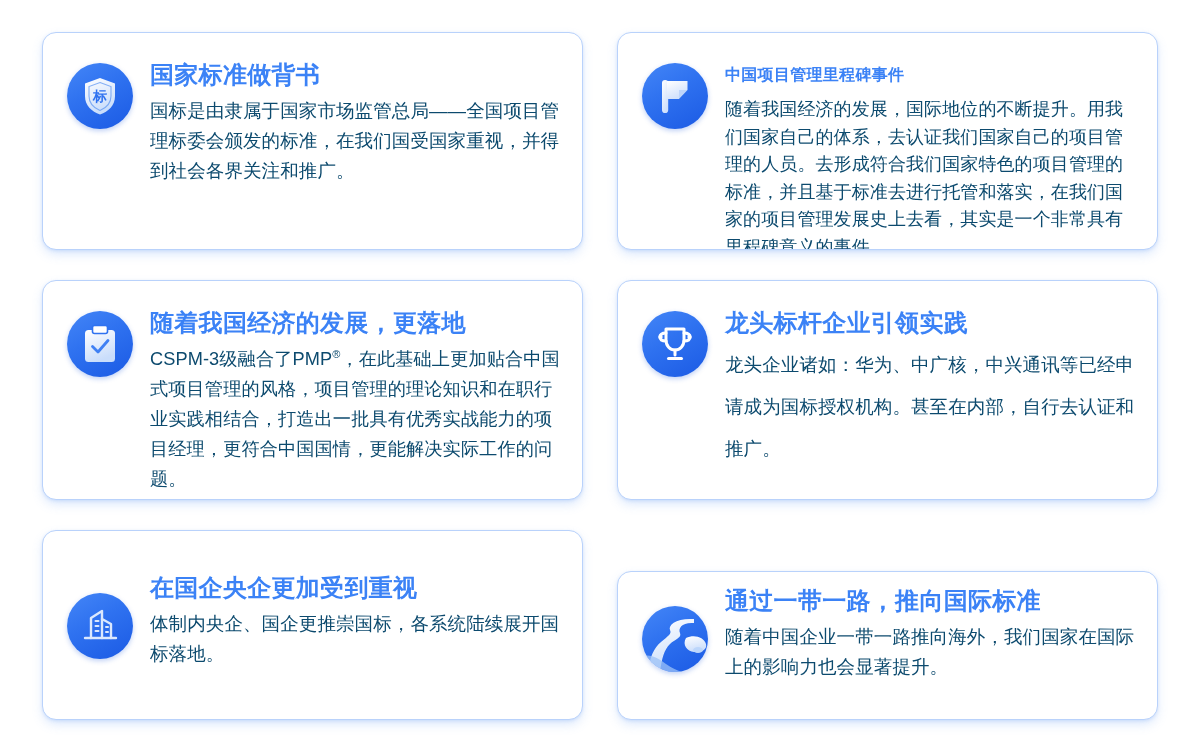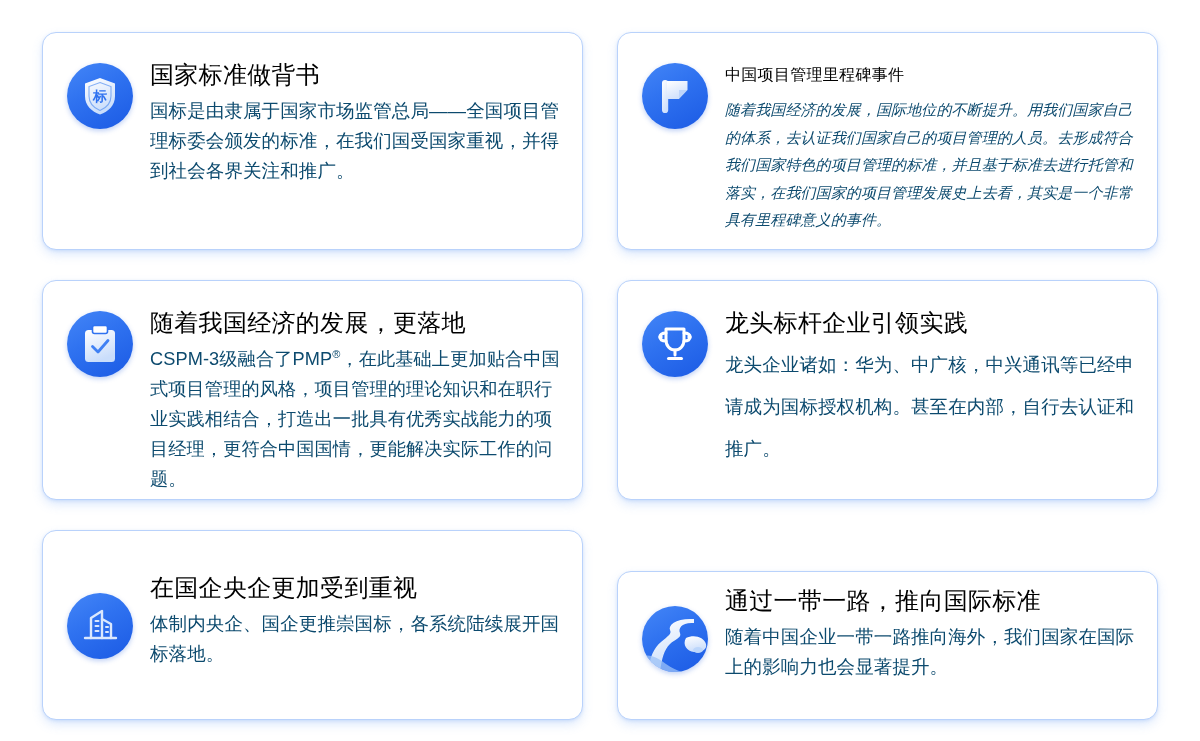--- a/index.html
+++ b/index.html
@@ -64,23 +64,23 @@
     display: block;
   }
 
   .card-body {
     flex: 1 1 auto;
     min-width: 0;
     padding-top: 1px;
   }
 
   .card-title {
-    color: #000000;
+    color: #3b82f6;
     font-size: 24px;
-    font-weight: normal;
+    font-weight: bold;
     line-height: 30px;
     letter-spacing: 0.3px;
     margin: 0 0 6px 0;
     white-space: nowrap;
   }
 
   .card-text {
     color: #0c4a6e;
     font-size: 18.5px;
     line-height: 30px;
@@ -88,21 +88,21 @@
     letter-spacing: 0.1px;
   }
 
   .card-text sup {
     font-size: 11px;
     vertical-align: super;
     line-height: 0;
   }
 
   
-  .card--flag .card-text { font-size: 15px; line-height: 27.5px; font-style: italic; }
+  .card--flag .card-text { font-size: 18px; line-height: 27.5px; }
   .card--flag .card-title { font-size: 16px; }
   .card--clipboard .card-text { font-size: 18.2px; line-height: 30px; }
   .card--trophy .card-text { line-height: 42px; }
   .card--building { align-items: center; padding-top: 16px; }
   .card--building .card-body { margin-top: -8px; }
   .card--road { align-items: center; padding-top: 0; margin-top: 41px; }
   .card--road .card-body { margin-top: -6px; }
 </style>
 </head>
 <body>

